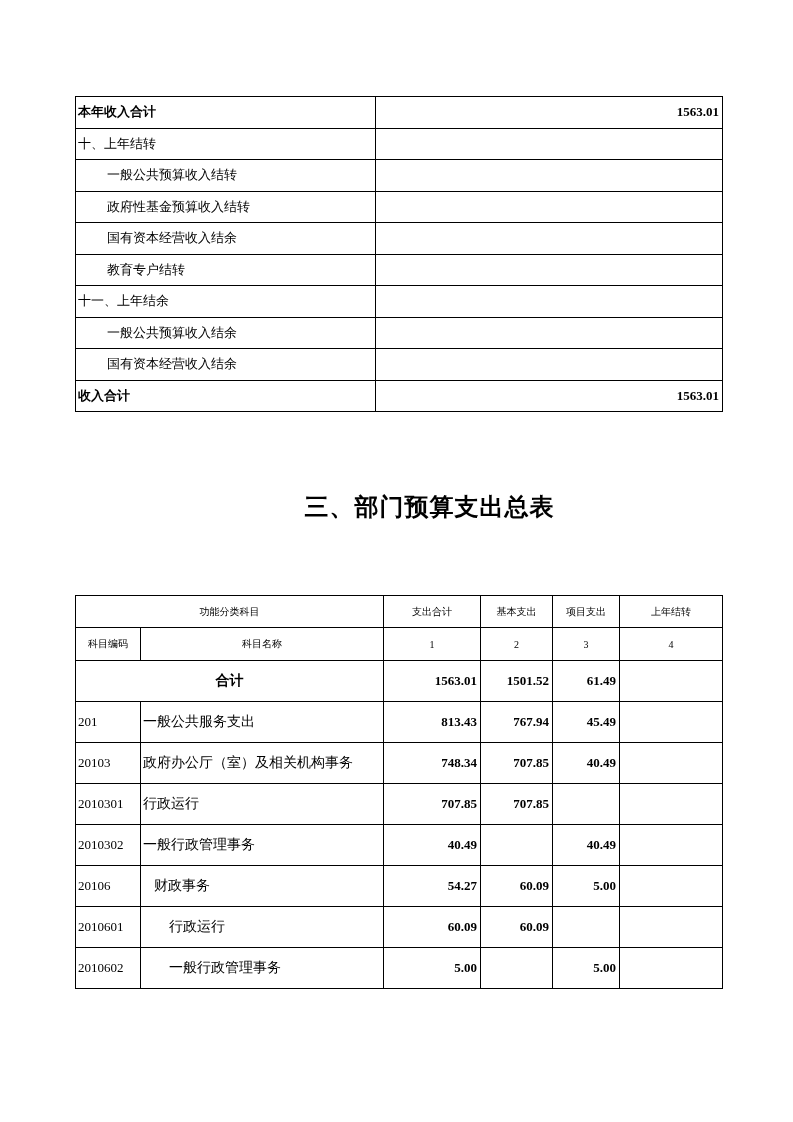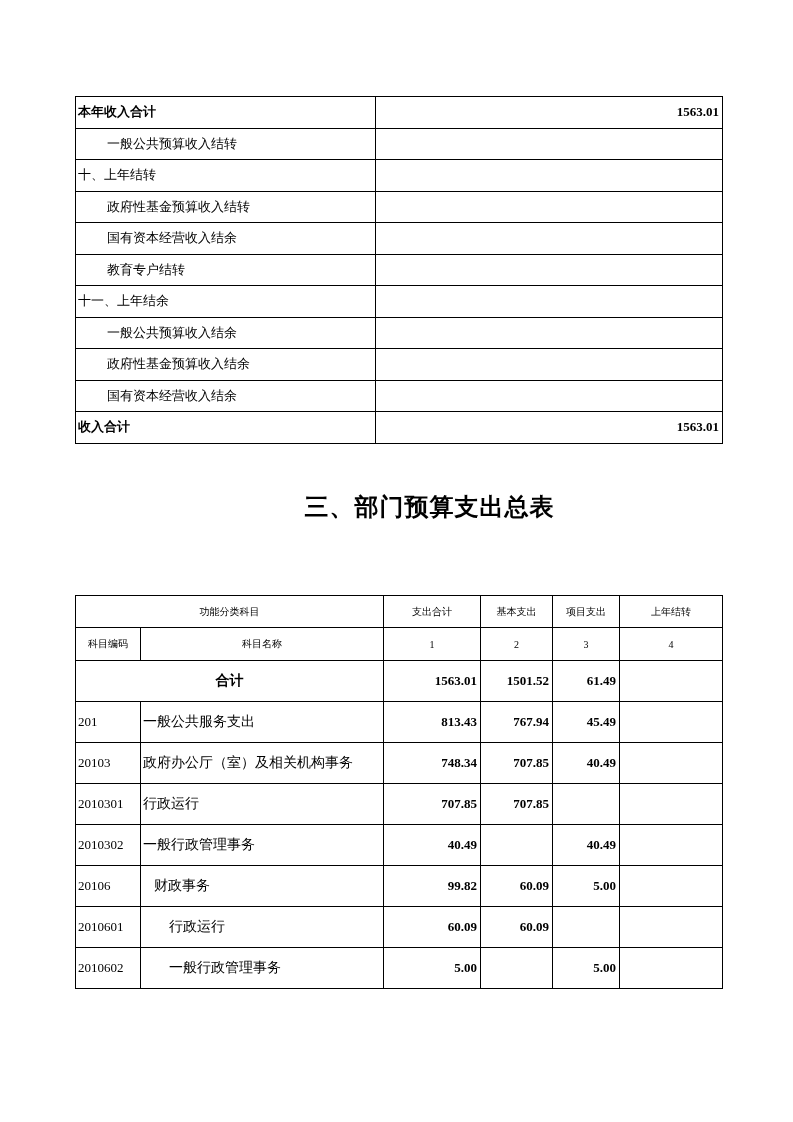--- a/index.html
+++ b/index.html
@@ -58,49 +58,45 @@
     <colgroup>
         <col style="width:300px">
         <col style="width:347px">
       </colgroup>
     <tbody>
         <tr>
       <td class="lbl bold">本年收入合计</td>
       <td class="val">1563.01</td>
     </tr>
     <tr>
+      <td class="lbl">十、上年结转</td>
+      <td class="val"></td>
+    </tr>
+    <tr>
       <td class="lbl ind1">一般公共预算收入结转</td>
       <td class="val"></td>
     </tr>
     <tr>
-      <td class="lbl">十、上年结转</td>
-      <td class="val"></td>
-    </tr>
-    <tr>
       <td class="lbl ind1">政府性基金预算收入结转</td>
       <td class="val"></td>
     </tr>
     <tr>
       <td class="lbl ind1">国有资本经营收入结余</td>
       <td class="val"></td>
     </tr>
     <tr>
       <td class="lbl ind1">教育专户结转</td>
       <td class="val"></td>
     </tr>
     <tr>
       <td class="lbl">十一、上年结余</td>
       <td class="val"></td>
     </tr>
     <tr>
       <td class="lbl ind1">一般公共预算收入结余</td>
-      <td class="val"></td>
-    </tr>
-    <tr>
-      <td class="lbl ind1">政府性基金预算收入结余</td>
       <td class="val"></td>
     </tr>
     <tr>
       <td class="lbl ind1">国有资本经营收入结余</td>
       <td class="val"></td>
     </tr>
     <tr>
       <td class="lbl bold">收入合计</td>
       <td class="val">1563.01</td>
     </tr>
@@ -169,21 +165,21 @@
       <td class="code">2010302</td>
       <td class="name">一般行政管理事务</td>
       <td class="num">40.49</td>
       <td class="num"></td>
       <td class="num">40.49</td>
       <td class="num"></td>
     </tr>
     <tr class="dr">
       <td class="code">20106</td>
       <td class="name n-ind1">财政事务</td>
-      <td class="num">99.82</td>
+      <td class="num">54.27</td>
       <td class="num">60.09</td>
       <td class="num">5.00</td>
       <td class="num"></td>
     </tr>
     <tr class="dr">
       <td class="code">2010601</td>
       <td class="name n-ind2">行政运行</td>
       <td class="num">60.09</td>
       <td class="num">60.09</td>
       <td class="num"></td>

